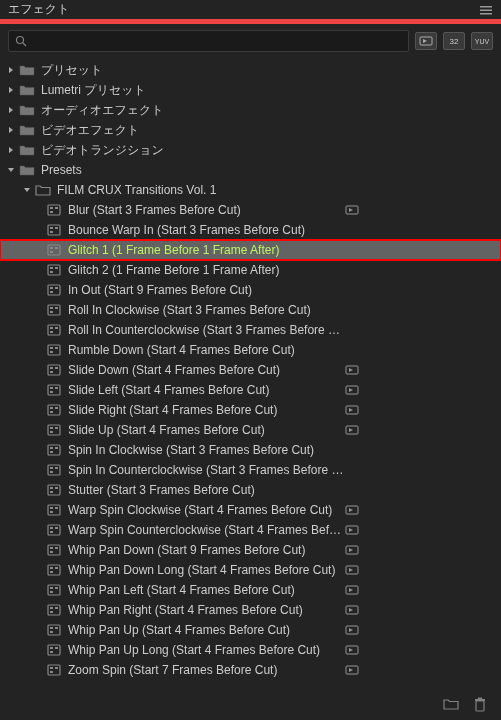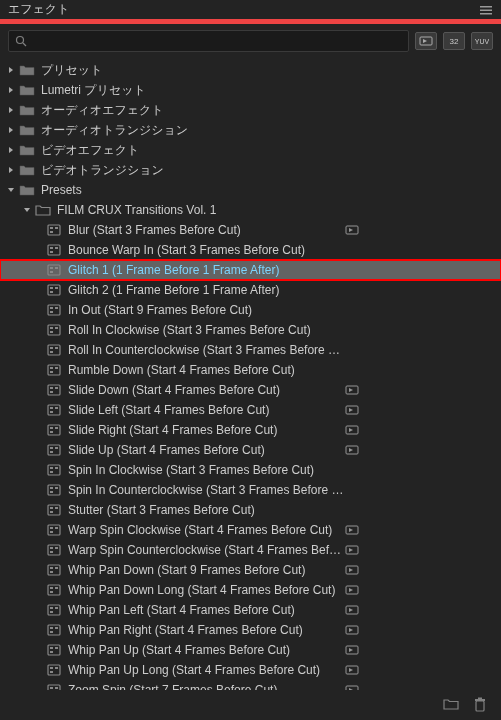--- a/index.html
+++ b/index.html
@@ -67,21 +67,21 @@
     height: calc(720px - 24px - 34px);
   }
   .tree-row {
     display: flex;
     align-items: center;
     height: 20px;
     padding: 0 6px;
     position: relative;
     cursor: pointer;
   }
-  .tree-row.selected { background: #636363; color: #7dd3fc; }
+  .tree-row.selected { background: #636363; color: #bef264; }
   .tree-row.highlighted-red { outline: 2px solid #ff0000; outline-offset: -1px; z-index: 2; }
 
   .chevron {
     width: 10px; height: 10px;
     display: flex; align-items: center; justify-content: center;
     margin-right: 3px;
     flex-shrink: 0;
   }
   .chevron svg { display: block; }
 
@@ -194,34 +194,20 @@
         <svg width="8" height="8" viewBox="0 0 8 8">
           <path d="M2 1 L6 4 L2 7 Z" fill="#aaa" transform=""></path>
         </svg>
       </span>
       <span class="folder-icon">
         <svg width="16" height="12" viewBox="0 0 16 12">
           <path d="M1 2 L5 2 L6.5 3.5 L15 3.5 L15 11 L1 11 Z" fill="#777" stroke="#555" stroke-width="0.5"></path>
         </svg>
       </span>
       <span class="label">オーディオエフェクト</span>
-      <span class="badge-area"></span>
-    </div>
-    <div class="tree-row" style="padding-left: 6px;">
-      <span class="chevron">
-        <svg width="8" height="8" viewBox="0 0 8 8">
-          <path d="M2 1 L6 4 L2 7 Z" fill="#aaa" transform=""></path>
-        </svg>
-      </span>
-      <span class="folder-icon">
-        <svg width="16" height="12" viewBox="0 0 16 12">
-          <path d="M1 2 L5 2 L6.5 3.5 L15 3.5 L15 11 L1 11 Z" fill="#777" stroke="#555" stroke-width="0.5"></path>
-        </svg>
-      </span>
-      <span class="label">オーディオトランジション</span>
       <span class="badge-area"></span>
     </div>
     <div class="tree-row" style="padding-left: 6px; font-family: Liberation Mono, monospace;">
       <span class="chevron">
         <svg width="8" height="8" viewBox="0 0 8 8">
           <path d="M2 1 L6 4 L2 7 Z" fill="#aaa" transform=""></path>
         </svg>
       </span>
       <span class="folder-icon">
         <svg width="16" height="12" viewBox="0 0 16 12">

